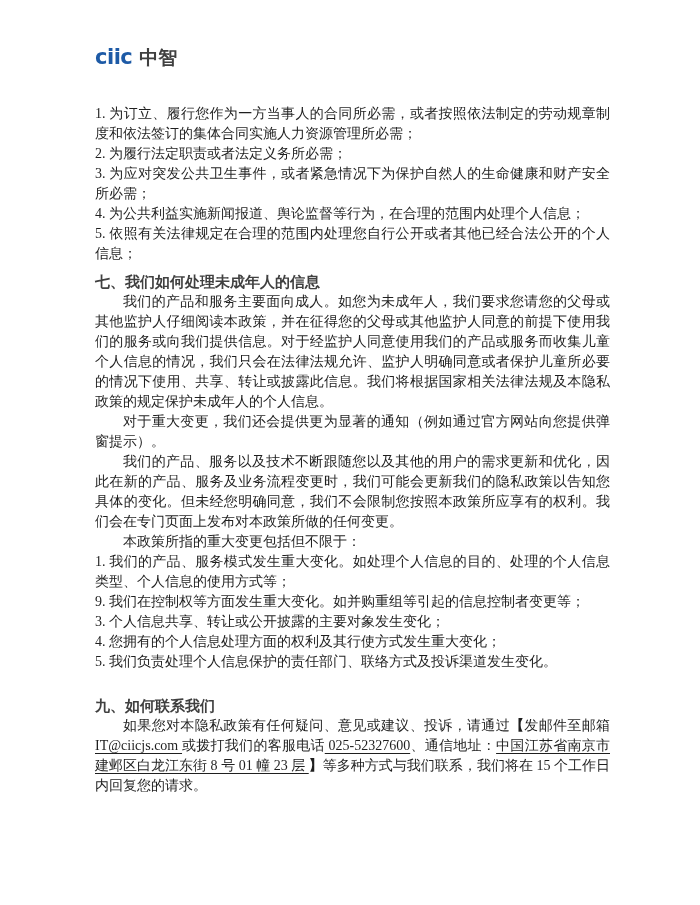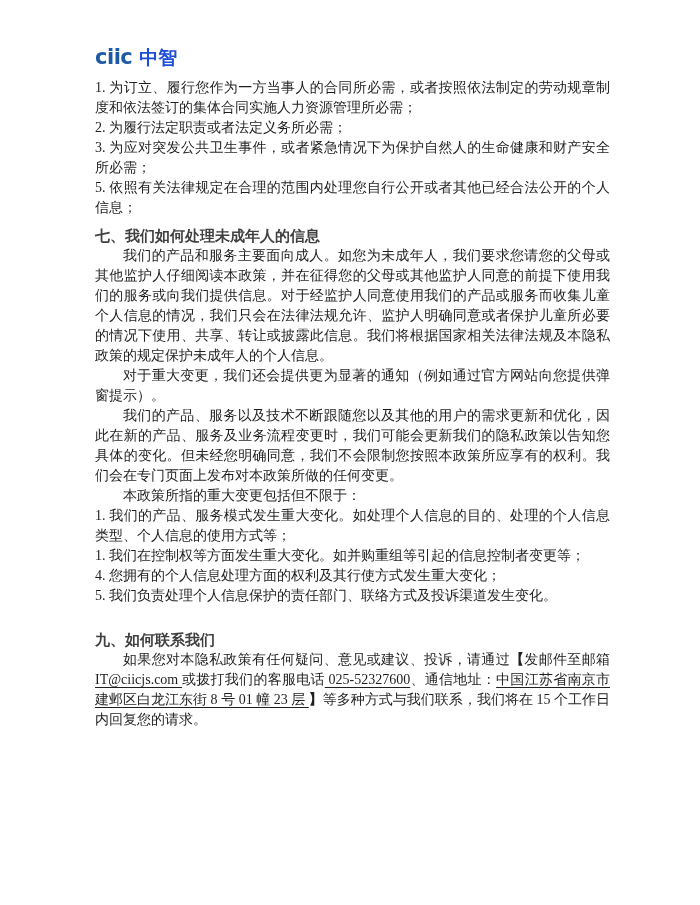--- a/index.html
+++ b/index.html
@@ -18,35 +18,35 @@
     box-sizing: border-box;
     width: 700px;
     height: 905px;
     padding: 46px 90px 0 95px;
     background: #ffffff;
   }
   .logo {
     display: flex;
     align-items: baseline;
     gap: 7px;
-    margin-bottom: 8px;
+    margin-bottom: 34px;
     height: 24px;
   }
   .logo-latin {
     font-family: "DejaVu Sans", "Liberation Sans", sans-serif;
     font-weight: 800;
     font-size: 21px;
     letter-spacing: -0.5px;
     line-height: 22px;
   }
   .logo-cjk {
     font-family: "Liberation Sans", sans-serif;
     font-weight: 700;
     font-size: 19px;
-    color: #1d4ed8;
+    color: #404040;
     line-height: 22px;
   }
   p {
     margin: 0;
     font-size: 14px;
     line-height: 20px;
     text-align: justify;
     text-justify: inter-ideograph;
   }
   p.indent { text-indent: 2em; }
@@ -73,34 +73,36 @@
 
   <div class="logo">
     <span class="logo-latin" style="color:#1d5aa6;">ciic</span>
     <span class="logo-cjk">中智</span>
   </div>
 
   <div>
     <p>1. 为订立、履行您作为一方当事人的合同所必需，或者按照依法制定的劳动规章制度和依法签订的集体合同实施人力资源管理所必需；</p>
     <p>2. 为履行法定职责或者法定义务所必需；</p>
     <p>3. 为应对突发公共卫生事件，或者紧急情况下为保护自然人的生命健康和财产安全所必需；</p>
+    <p>4. 为公共利益实施新闻报道、舆论监督等行为，在合理的范围内处理个人信息；</p>
     <p>5. 依照有关法律规定在合理的范围内处理您自行公开或者其他已经合法公开的个人信息；</p>
   </div>
 
   <div>
     <h2>七、我们如何处理未成年人的信息</h2>
     <p class="indent">我们的产品和服务主要面向成人。如您为未成年人，我们要求您请您的父母或其他监护人仔细阅读本政策，并在征得您的父母或其他监护人同意的前提下使用我们的服务或向我们提供信息。对于经监护人同意使用我们的产品或服务而收集儿童个人信息的情况，我们只会在法律法规允许、监护人明确同意或者保护儿童所必要的情况下使用、共享、转让或披露此信息。我们将根据国家相关法律法规及本隐私政策的规定保护未成年人的个人信息。</p>
   </div>
 
   <div>
     <p class="indent">对于重大变更，我们还会提供更为显著的通知（例如通过官方网站向您提供弹窗提示）。</p>
     <p class="indent">我们的产品、服务以及技术不断跟随您以及其他的用户的需求更新和优化，因此在新的产品、服务及业务流程变更时，我们可能会更新我们的隐私政策以告知您具体的变化。但未经您明确同意，我们不会限制您按照本政策所应享有的权利。我们会在专门页面上发布对本政策所做的任何变更。</p>
     <p class="indent">本政策所指的重大变更包括但不限于：</p>
     <p>1. 我们的产品、服务模式发生重大变化。如处理个人信息的目的、处理的个人信息类型、个人信息的使用方式等；</p>
-    <p>1. 我们在控制权等方面发生重大变化。如并购重组等引起的信息控制者变更等；</p>
+    <p>9. 我们在控制权等方面发生重大变化。如并购重组等引起的信息控制者变更等；</p>
+    <p>3. 个人信息共享、转让或公开披露的主要对象发生变化；</p>
     <p>4. 您拥有的个人信息处理方面的权利及其行使方式发生重大变化；</p>
     <p>5. 我们负责处理个人信息保护的责任部门、联络方式及投诉渠道发生变化。</p>
   </div>
 
   <div>
     <h2 class="big-gap">九、如何联系我们</h2>
     <p class="indent">
       <span>如果您对本隐私政策有任何疑问、意见或建议、投诉，请通过</span><span class="b">【</span><span>发邮件至邮箱</span><span class="u">IT@ciicjs.com </span><span>或拨打我们的客服电话</span><span class="u"> 025-52327600</span><span>、通信地址：</span><span class="u">中国江苏省南京市建邺区白龙江东街 8 号 01 幢 23 层 </span><span class="b">】</span><span>等多种方式与我们联系，我们将在 15 个工作日内回复您的请求。</span>
     </p>
   </div>

